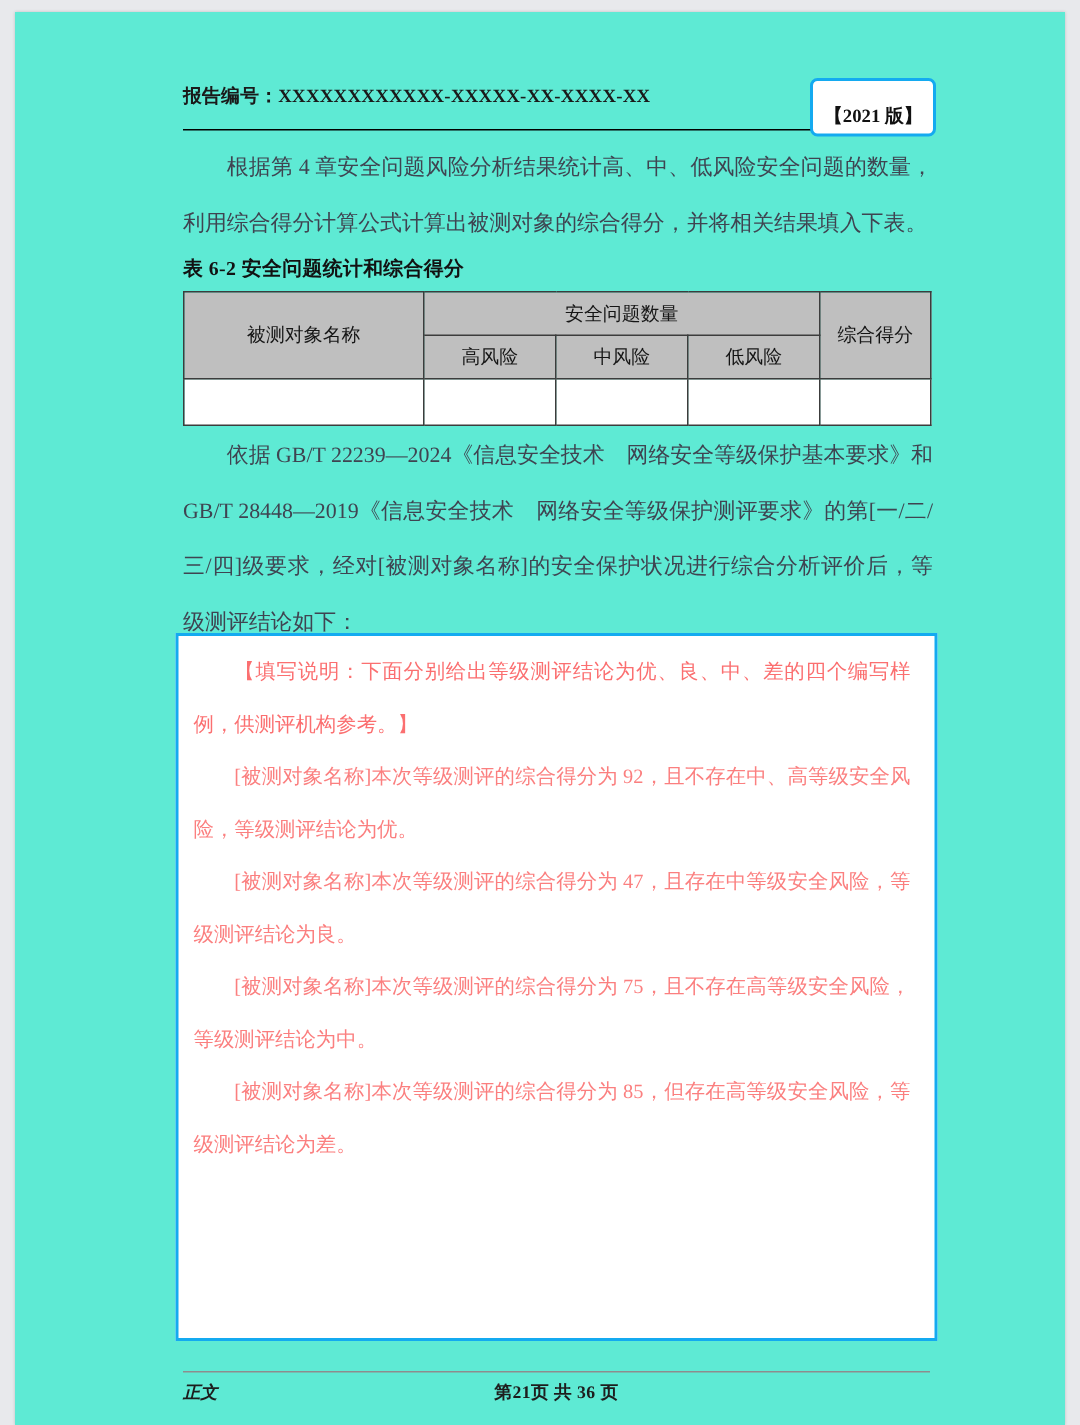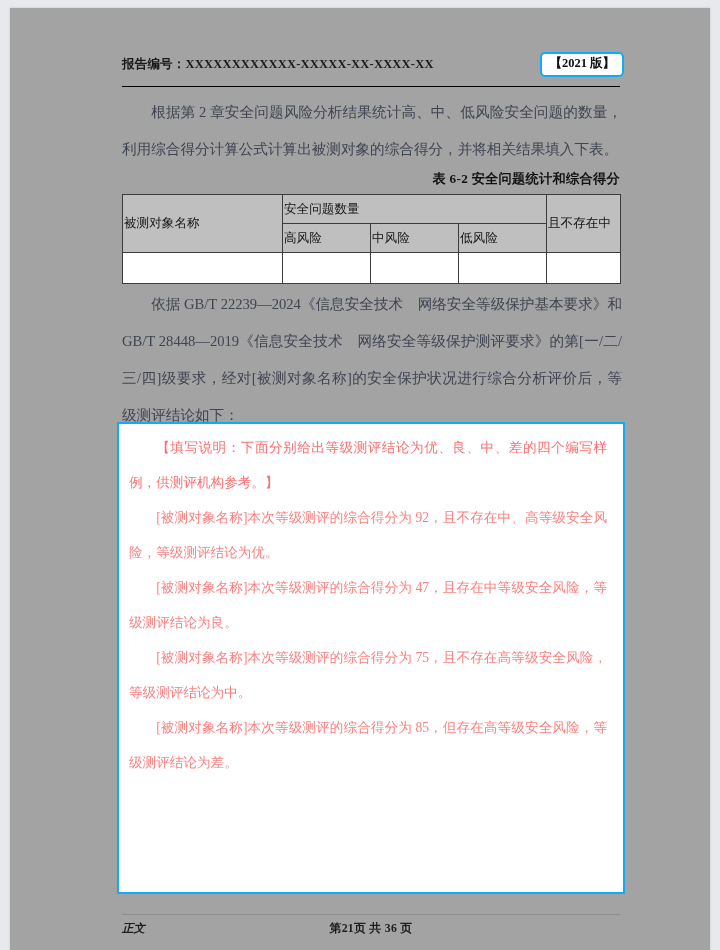--- a/index.html
+++ b/index.html
@@ -12,21 +12,21 @@
     background: #e8e9ec;
     font-family: "Liberation Serif", "DejaVu Serif", serif;
     overflow: hidden;
   }
   .page-shadow {
     position: absolute;
     left: 10px;
     top: 8px;
     width: 700px;
     height: 942px;
-    background: #a3a3a3;
+    background: #5eead4;
     box-shadow: 0 0 2px rgba(0,0,0,0.18);
   }
   .page-inner {
     position: absolute;
     left: 112px;
     top: 0;
     width: 498px;
     height: 942px;
   }
 
@@ -47,21 +47,21 @@
     font-weight: bold;
     font-size: 12.5px;
     letter-spacing: 0.2px;
     color: #1a1a1a;
     white-space: nowrap;
   }
   .version-badge {
     position: absolute;
     right: -4px;
     top: -2px;
-    padding: 2px 7px 3px 7px;
+    padding: 16px 7px 3px 7px;
     border: 2.2px solid #14aaf0;
     border-radius: 5px;
     background: #ffffff;
     font-weight: bold;
     font-size: 12.5px;
     color: #111111;
     white-space: nowrap;
     line-height: 1.25;
     margin-left: 22px;
   }
@@ -82,36 +82,37 @@
   }
   .p1 { top: 86px; }
   .p2 { top: 278px; }
 
   
   .table-caption {
     position: absolute;
     left: 0;
     top: 162px;
     width: 498px;
-    text-align: right;
+    text-align: left;
     font-weight: bold;
     font-size: 13.2px;
     color: #121212;
     letter-spacing: 0.3px;
   }
   table.stat-table {
     position: absolute;
     left: 0;
     top: 186px;
     width: 498px;
     border-collapse: collapse;
     table-layout: fixed;
   }
   table.stat-table td {
     border: 1.1px solid #3c3c3c;
+    text-align: center;
     vertical-align: middle;
     font-size: 12.6px;
     color: #151515;
     font-family: "Liberation Serif", "DejaVu Serif", serif;
   }
   table.stat-table td.hd {
     background: #bfbfbf;
   }
   .row-h1 td { height: 26px; }
   .row-h2 td { height: 26px; }
@@ -177,37 +178,37 @@
 <body>
 
 <div class="page-shadow">
   <div class="page-inner">
 
     <div class="doc-header">
       <div class="report-no">报告编号：XXXXXXXXXXXX-XXXXX-XX-XXXX-XX</div>
       <div class="version-badge">【2021 版】</div>
     </div>
 
-    <div class="para indent p1">根据第 2 章安全问题风险分析结果统计高、中、低风险安全问题的数量，利用综合得分计算公式计算出被测对象的综合得分，并将相关结果填入下表。</div>
+    <div class="para indent p1">根据第 4 章安全问题风险分析结果统计高、中、低风险安全问题的数量，利用综合得分计算公式计算出被测对象的综合得分，并将相关结果填入下表。</div>
 
     <div class="table-caption">表 6-2  安全问题统计和综合得分</div>
 
     <table class="stat-table">
       <colgroup>
         <col style="width:160px">
         <col style="width:88px">
         <col style="width:88px">
         <col style="width:88px">
         <col style="width:74px">
       </colgroup>
       <tbody>
         <tr class="row-h1">
           <td class="hd" rowspan="2">被测对象名称</td>
           <td class="hd" colspan="3">安全问题数量</td>
-          <td class="hd" rowspan="2">且不存在中</td>
+          <td class="hd" rowspan="2">综合得分</td>
         </tr>
         <tr class="row-h2">
           <td class="hd">高风险</td>
           <td class="hd">中风险</td>
           <td class="hd">低风险</td>
         </tr>
         <tr class="row-body">
           <td></td>
           <td></td>
           <td></td>

